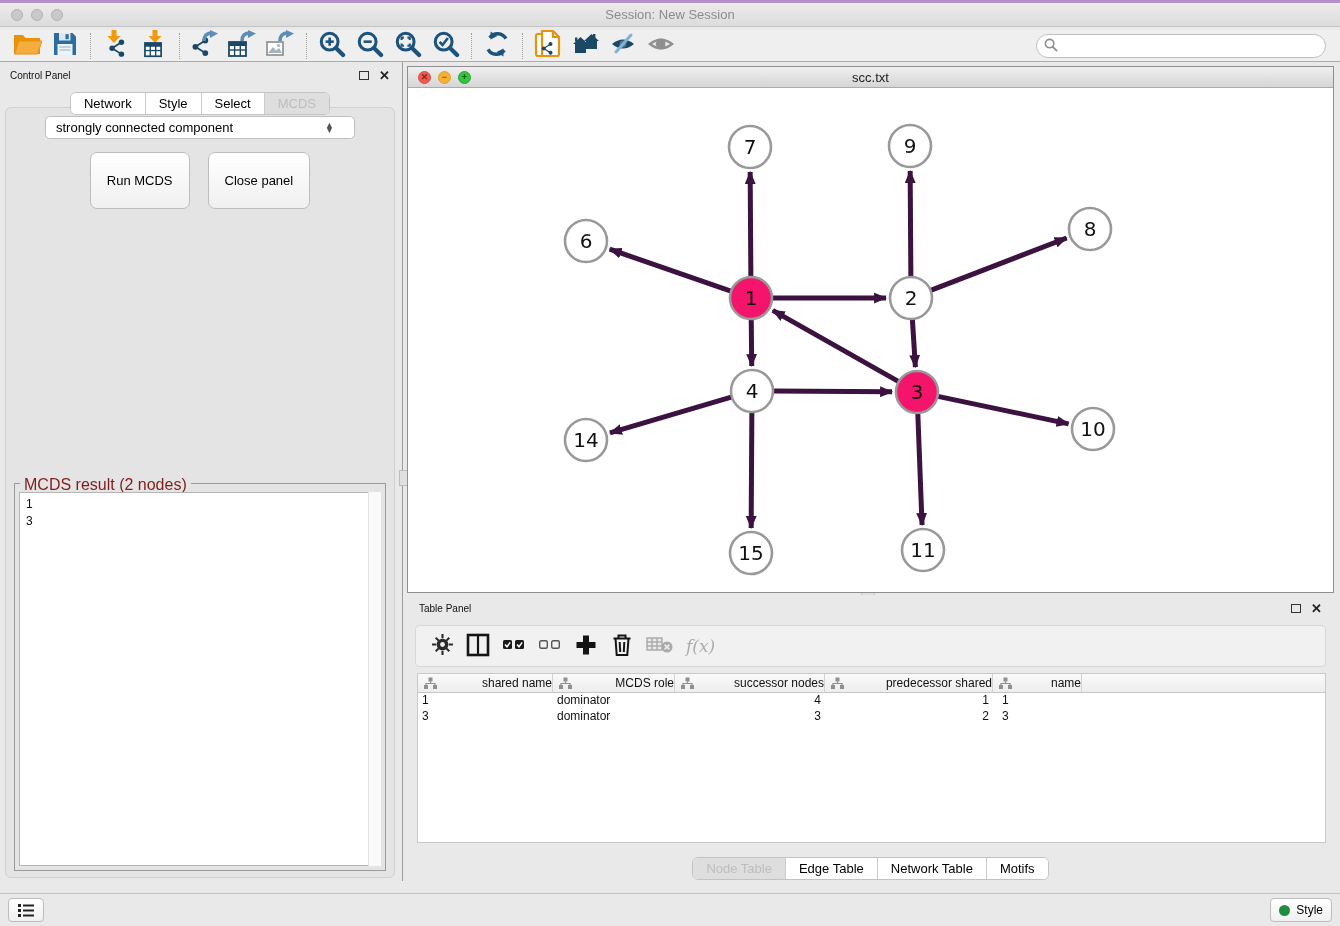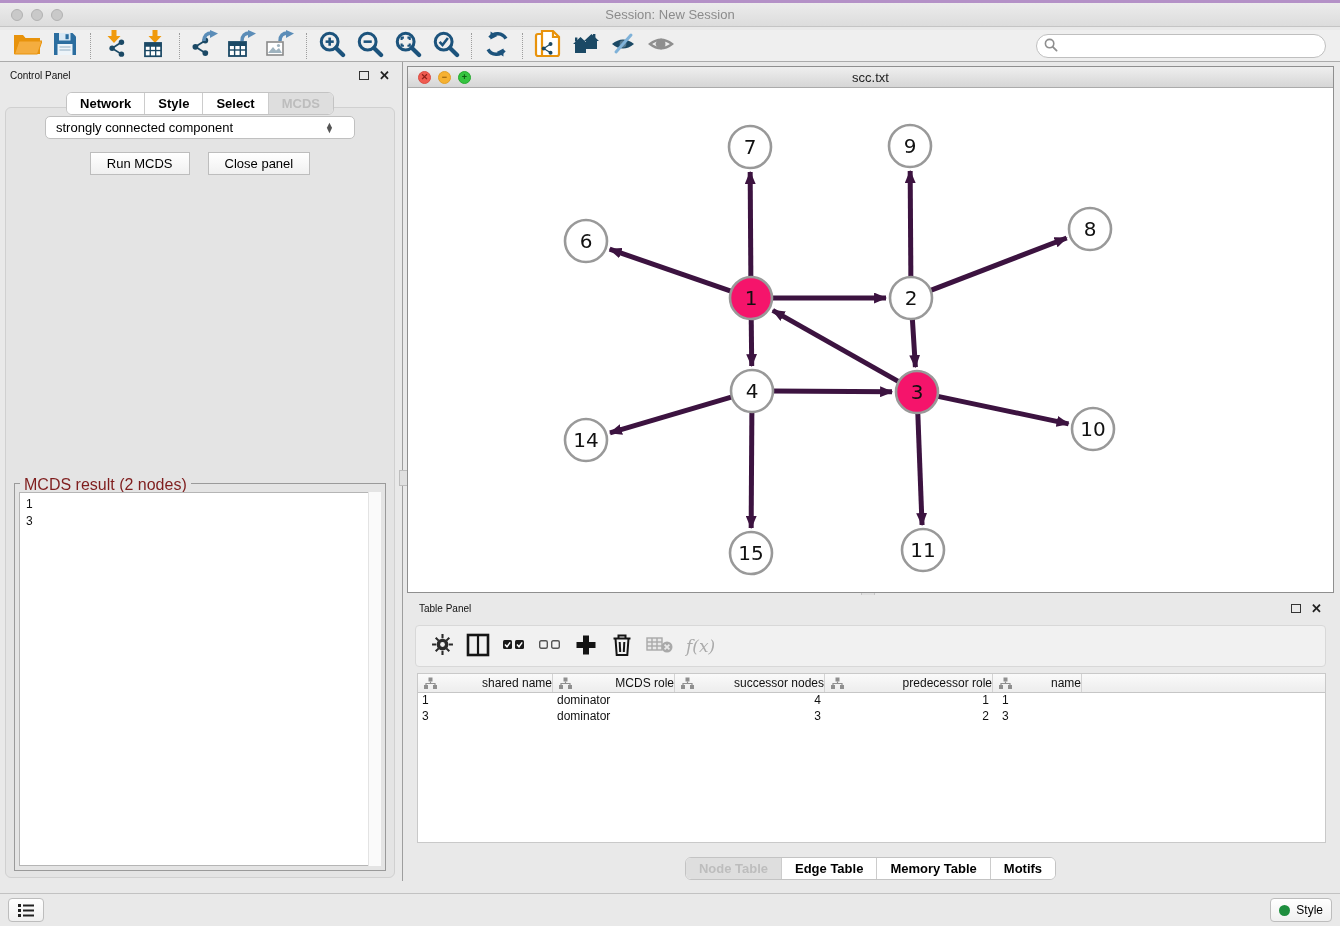--- a/index.html
+++ b/index.html
@@ -26,33 +26,33 @@
 
   
   .control-panel { position:absolute; left:0; top:62px; width:400px; height:819px; background:#E9E9E9; }
   .panel-head { height:26px; display:flex; align-items:center; padding:0 10px; }
   .panel-title { font-size:10px; color:#111; }
   .panel-head-btns { margin-left:auto; display:flex; gap:10px; align-items:center; }
   .float-glyph { width:10px; height:9px; border:1.6px solid #333; display:inline-block; }
   .close-glyph { font-size:13px; font-weight:bold; color:#222; line-height:1; }
 
   .ctab-strip { display:flex; justify-content:center; margin-top:4px; position:relative; z-index:2; }
-  .seg-strip { display:flex; border:1px solid #C3C3C3; border-radius:6px; overflow:hidden; background:#FFF;font-weight:bold; }
+  .seg-strip { display:flex; border:1px solid #C3C3C3; border-radius:6px; overflow:hidden; background:#FFF; }
   .seg { font-size:13px; padding:3px 13px; background:#FFF; color:#000; border-right:1px solid #CCC; }
   .seg:last-child { border-right:none; }
   .seg.active { background:#DEDEDE; color:#BDBDBD; }
   .cp-body { position:absolute; left:5px; right:5px; top:45px; bottom:3px; background:#E4E4E4;
     border:1px solid #D0D0D0; border-radius:6px; }
   .opt-label { text-align:center; font-size:13px; color:#111; margin-top:18px; }
   .dropdown { margin:8px auto 0; width:310px; height:23px; background:#FFF; border:1px solid #C0C0C0;
     border-radius:5px; display:flex; align-items:center; padding:0 20px 0 10px; font-size:13px; color:#000; }
   .dd-stepper { margin-left:auto; display:flex; flex-direction:column; line-height:5px; color:#555; font-size:9px; }
   .btn-row { display:flex; justify-content:center; gap:18px; margin-top:13px; }
   .mac-btn { font-size:13px; color:#000; background:linear-gradient(#FFFFFF,#F0F0F0); border:1px solid #BDBDBD;
-    border-radius:0; padding:3px 16px; }
+    border-radius:7px; padding:20px 16px; }
   .result-box { position:absolute; left:8px; right:8px; top:375px; bottom:6px; border:1px solid #9A9A9A; background:#E4E4E4; }
   .result-legend { position:absolute; top:-8px; left:5px; background:#E4E4E4; padding:0 4px; font-size:16px; color:#7f1d1d; }
   .result-area { position:absolute; left:4px; right:4px; top:8px; bottom:4px; background:#FFF; border:1px solid #B5B5B5;
     font-size:12px; color:#111; padding:3px 6px; white-space:pre; line-height:17px; }
   .result-scroll { position:absolute; right:4px; top:8px; bottom:4px; width:13px; background:#FAFAFA; border-left:1px solid #E3E3E3; }
 
   
   .v-split { position:absolute; left:402px; top:62px; width:4px; height:819px; border-left:1px solid #9E9E9E; }
   .v-handle { position:absolute; left:-4px; top:408px; width:9px; height:16px; background:#E0E0E0; border:1px solid #BDBDBD; }
   .h-handle { position:absolute; left:861px; top:590px; width:14px; height:7px; background:#E0E0E0; border:1px solid #C6C6C6; }
@@ -554,21 +554,21 @@
           </div>
           <div class="th" style="width: 168px;">
             <span class="hdr-ico"><svg width="13" height="13" viewBox="0 0 13 13">
                 <g fill="#8F8F8F">
                   <rect x="4.5" y="0.5" width="4" height="4"></rect>
                   <rect x="0" y="8" width="4" height="4"></rect>
                   <rect x="9" y="8" width="4" height="4"></rect>
                 </g>
                 <path d="M6.5 4.5 v2 M2 8 v-1.5 h9 V8" stroke="#8F8F8F" stroke-width="1.2" fill="none"></path>
               </svg></span>
-            <span>predecessor role</span>
+            <span>predecessor shared</span>
           </div>
           <div class="th" style="width: 89px;">
             <span class="hdr-ico"><svg width="13" height="13" viewBox="0 0 13 13">
                 <g fill="#8F8F8F">
                   <rect x="4.5" y="0.5" width="4" height="4"></rect>
                   <rect x="0" y="8" width="4" height="4"></rect>
                   <rect x="9" y="8" width="4" height="4"></rect>
                 </g>
                 <path d="M6.5 4.5 v2 M2 8 v-1.5 h9 V8" stroke="#8F8F8F" stroke-width="1.2" fill="none"></path>
               </svg></span>
@@ -589,21 +589,21 @@
             <div class="td" style="width: 150px; text-align: right;">3</div>
             <div class="td" style="width: 168px; text-align: right;">2</div>
             <div class="td" style="width: 89px; text-align: left; padding-left: 9px;">3</div>
           </div>
         </div>
     </div>
     <div class="tp-tabs">
         <div class="seg-strip">
           <span class="seg active">Node Table</span>
           <span class="seg">Edge Table</span>
-          <span class="seg">Memory Table</span>
+          <span class="seg">Network Table</span>
           <span class="seg">Motifs</span>
         </div>
       </div>
   </div>
 
   <div class="statusbar">
     <button class="status-btn">
       <svg width="18" height="16" viewBox="0 0 18 16">
         <g fill="#222">
             <rect x="1" y="2" width="3" height="3"></rect>

